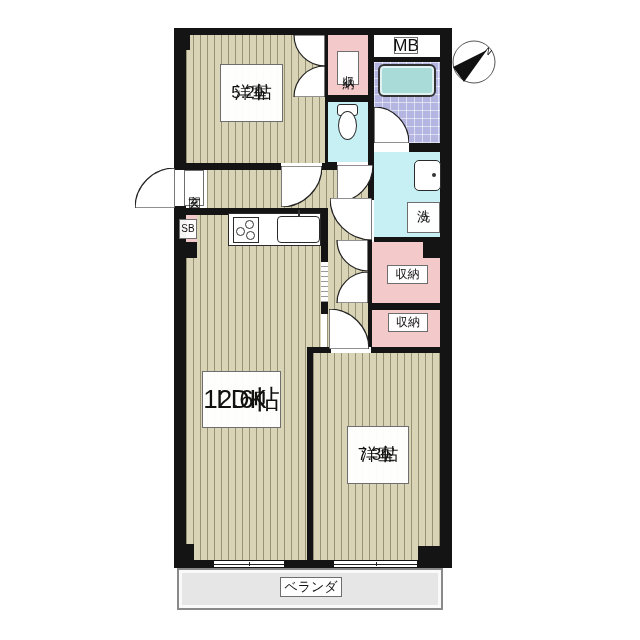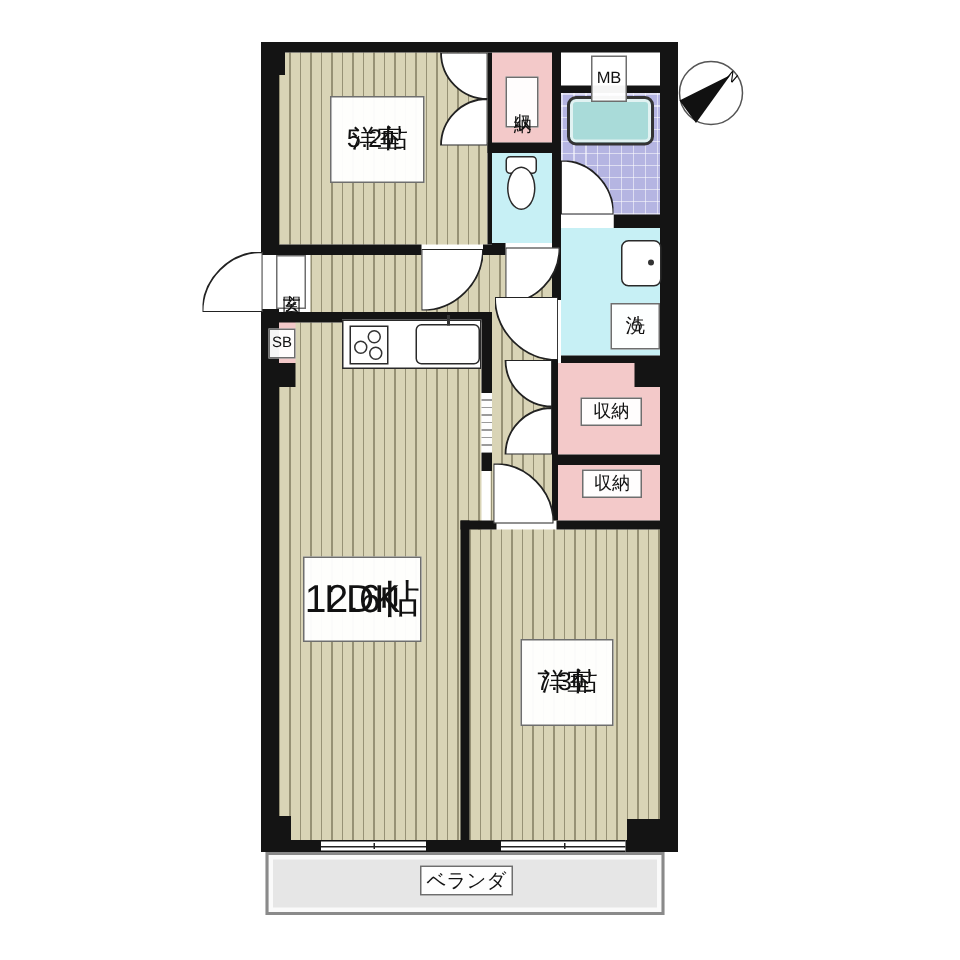--- a/index.html
+++ b/index.html
@@ -139,21 +139,21 @@
   <div class="fix" style="left:337px;top:104px;width:21px;height:12px;border-radius:3px"></div>
   <div class="fix" style="left:338px;top:111px;width:19px;height:29px;border-radius:50%"></div>
   <div class="fix" style="left:414px;top:160px;width:27px;height:31px;border-radius:5px"></div>
   <div style="left:432px;top:173px;width:4px;height:4px;background:#333;border-radius:50%"></div>
 
   <div class="lbl" style="left:220px;top:64px;width:63px;height:58px;font-size:17px;flex-direction:column">
     <span>洋室</span>
     <span>5.2帖</span>
   </div>
   <div class="lbl vert" style="left:337px;top:51px;width:22px;height:34px;font-size:12px">収納</div>
-  <div class="lbl" style="left:394px;top:37px;width:24px;height:31px;font-size:11px">MB</div>
+  <div class="lbl" style="left:394px;top:37px;width:24px;height:17px;font-size:17px">MB</div>
   <div class="lbl vert" style="left:184px;top:170px;width:20px;height:36px;font-size:12px">玄関</div>
   <div class="lbl" style="left:179px;top:219px;width:18px;height:20px;font-size:10px">SB</div>
   <div class="lbl" style="left:407px;top:202px;width:33px;height:31px;font-size:13px">
     <span>洗</span>
     <span style="position:static;display:inline-block;width:7px;height:7px;border:1px solid #333;border-radius:50%;margin-left:2px"></span>
   </div>
   <div class="lbl" style="left:387px;top:265px;width:41px;height:19px;font-size:12px">収納</div>
   <div class="lbl" style="left:388px;top:313px;width:40px;height:19px;font-size:12px">収納</div>
   <div class="lbl" style="left:202px;top:371px;width:79px;height:57px;font-size:26px;flex-direction:column">
     <span>LDK</span>

